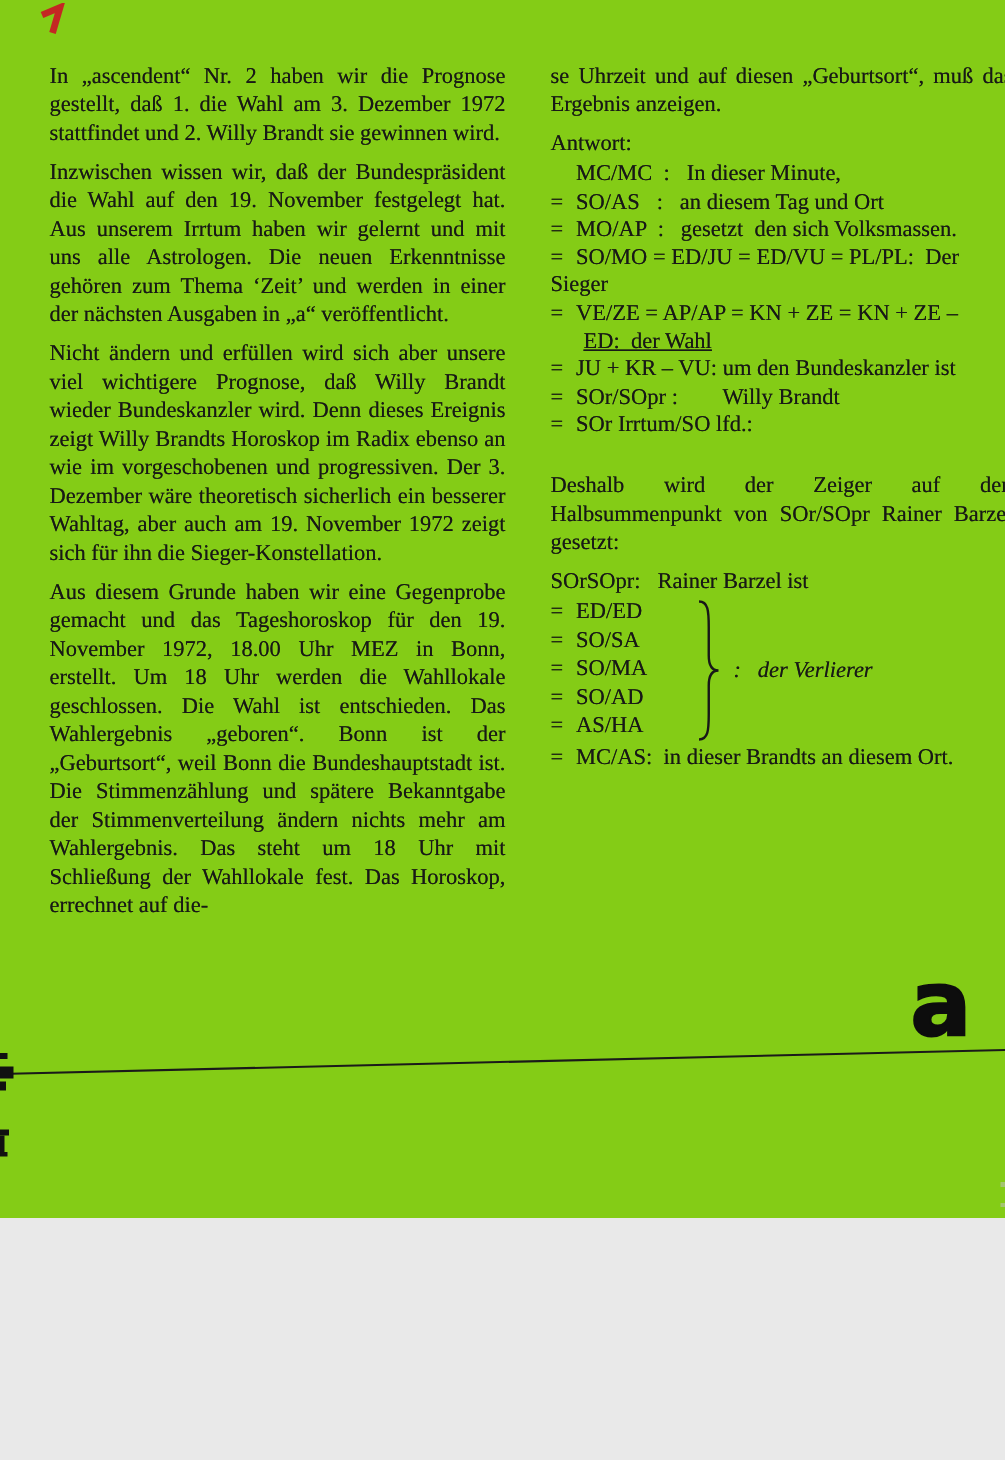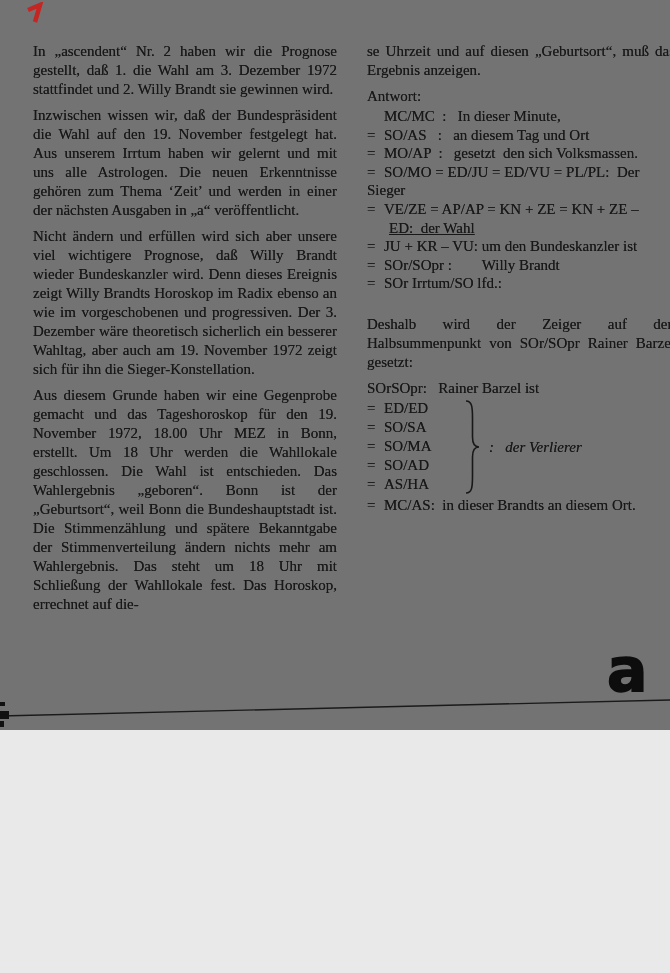--- a/index.html
+++ b/index.html
@@ -1,19 +1,19 @@
 <!DOCTYPE html>
 <html lang="de"><head>
 <meta charset="utf-8">
 <style>
   html,body{margin:0;padding:0;background:#e9e9e9;}
   .page{
     position:relative;
-    width:670px;height:730px;
-    background:#737373;
+    width:670px;height:812px;
+    background:#84cc16;
     overflow:hidden;
     font-family:"Liberation Serif", serif;
     color:#181818;
   }
   .col{
     position:absolute;top:42px;
     font-size:15px;line-height:19px;
     text-shadow:0 0 0.4px rgba(0,0,0,.65);
   }
   .col-left{left:33px;width:304px;}

